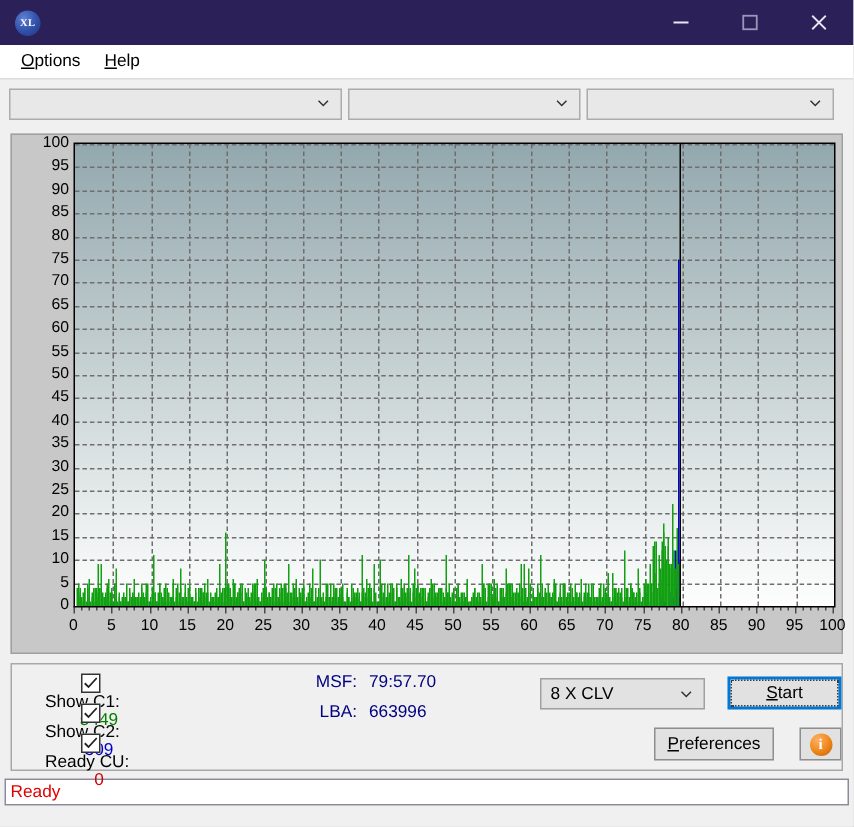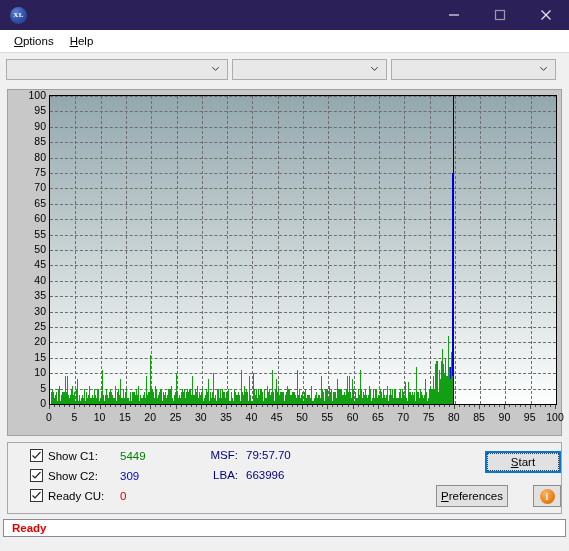--- a/index.html
+++ b/index.html
@@ -202,20 +202,21 @@
     flex: 0 0 auto;
     box-sizing: border-box;
   }
   .cb-row {
     position: absolute;
     display: flex;
     align-items: center;
     font-size: 11.5px;
     color: #000;
     left: 22px;
+    flex-direction: column;
   }
   .cbox {
     width: 13px; height: 13px;
     border: 1px solid #333;
     background: #fff;
     margin-right: 5px;
     position: relative;
     box-sizing: border-box;
     cursor: default;
   }
@@ -267,21 +268,21 @@
     background: #e1e1e1;
   }
   .btn-start .inner {
     border: 1px dotted #3c3c3c;
     width: 100%; height: 100%;
     display:flex; align-items:center; justify-content:center;
     box-sizing:border-box;
   }
   .btn-prefs {
     left: 428px; top: 42px;
-    width: 72px; height: 22px;
+    width: 80px; height: 22px;
   }
   .btn-info {
     left: 525px; top: 42px;
     width: 28px; height: 22px;
     background: #e1e1e1;
   }
   .info-icon {
     width: 15px; height: 15px;
     border-radius: 50%;
     background: radial-gradient(circle at 35% 28%, #ffb066 0%, #f08a1e 50%, #c25f06 100%);
@@ -297,22 +298,21 @@
     border: 1px solid #8a8a9a;
     background: #ffffff;
     display: flex;
     align-items: center;
     flex: 0 0 auto;
     box-sizing: border-box;
   }
   .status-text {
     font-size: 11.5px;
     color: #e00000;
-    padding-left: 8px;
-    font-weight: bold;
+    padding-left: 3px;
   }
 </style>
 </head>
 <body>
 
 <div id="app">
 
   <div class="titlebar">
     <div class="app-icon">XL</div>
     <div class="wincontrols">
@@ -1298,20 +1298,26 @@
       <span class="cb-val val-cu">0</span>
     </div>
 
     <div class="msf-row" style="left:196px; top:6px">
       <span class="msf-key">MSF:</span><span class="msf-val">79:57.70</span>
     </div>
     <div class="lba-row" style="left:196px; top:26px">
       <span class="lba-key">LBA:</span><span class="lba-val">663996</span>
     </div>
 
+    <div class="spd">
+      <div class="ctext">8 X CLV</div>
+      <svg class="carrow" viewBox="0 0 10 10">
+          <polyline points="1.5,3.5 5,7 8.5,3.5" fill="none" stroke="#333" stroke-width="1.1"></polyline>
+        </svg>
+    </div>
 
     <div class="btn btn-start">
       <div class="inner">
         <span></span>
           <u>S</u>
           <span>tart</span>
       </div>
     </div>
 
     <div class="btn btn-prefs">

